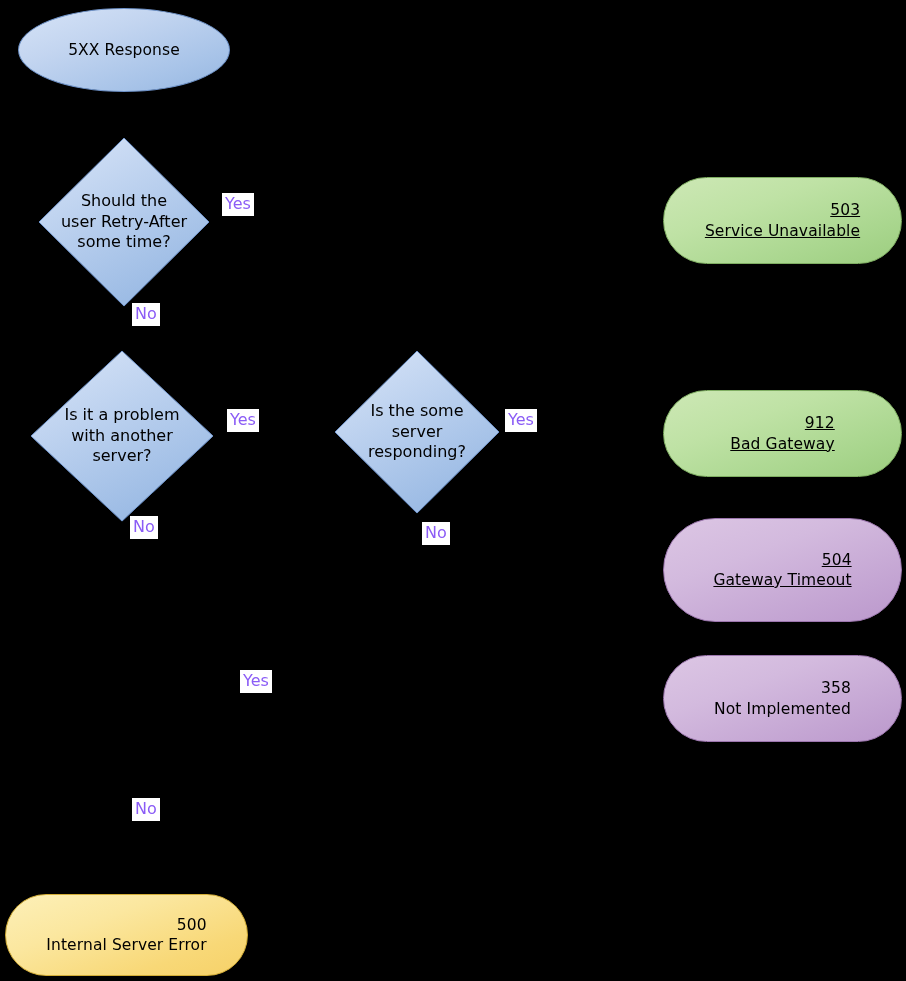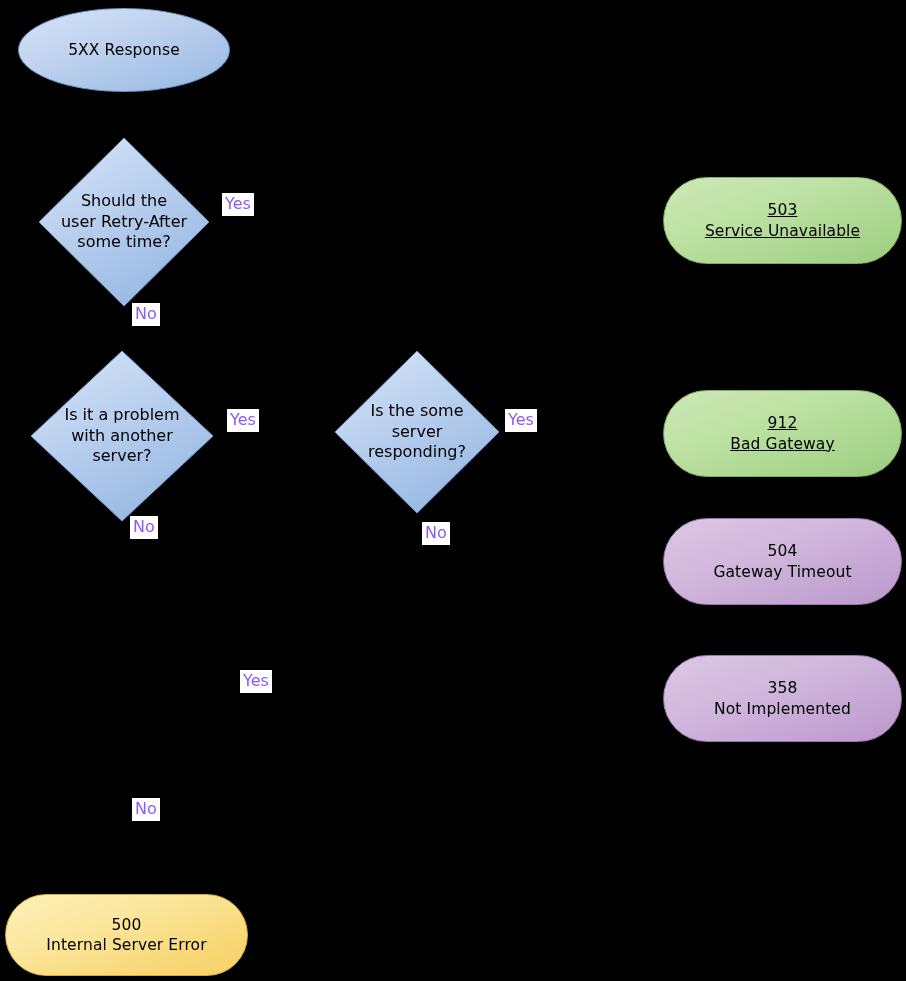--- a/index.html
+++ b/index.html
@@ -20,21 +20,21 @@
     width: 906px;
     height: 981px;
     background: #000000;
   }
   .node {
     position: absolute;
     box-sizing: border-box;
     display: flex;
     align-items: center;
     justify-content: center;
-    text-align: center;
+    text-align: right;
     color: #000000;
     font-size: 15.5px;
     line-height: 1.32;
     white-space: pre-line;
     letter-spacing: 0.1px;
   }
   
   .pill {
     border-radius: 999px;
     border: 1px solid rgba(0,0,0,0.35);
@@ -176,21 +176,21 @@
         <polygon points="83,1 165,82 83,163 1,82" fill="url(#g-d3)" stroke="#6f93c9" stroke-width="1" filter="url(#sh-d3)"></polygon>
       </svg>
       <div class="dtext">Is the some
 server
 responding?</div>
     </div>
     <div class="node pill fill-green" style="left: 663px; top: 177px; width: 239px; height: 87px;"><span>503
 Service Unavailable</span></div>
     <div class="node pill fill-green" style="left: 663px; top: 390px; width: 239px; height: 87px;"><span>912
 Bad Gateway</span></div>
-    <div class="node pill fill-purple" style="left: 663px; top: 518px; width: 239px; height: 87px;"><span>504
+    <div class="node pill fill-purple" style="left: 663px; top: 518px; width: 239px; height: 104px; text-decoration: underline;"><span>504
 Gateway Timeout</span></div>
     <div class="node pill fill-purple" style="left: 663px; top: 655px; width: 239px; height: 87px;"><span>358
 Not Implemented</span></div>
     <div class="node pill fill-yellow" style="left: 5px; top: 894px; width: 243px; height: 82px;"><span>500
 Internal Server Error</span></div>
     <div class="edge-label" style="left: 222px; top: 193px;">Yes</div>
     <div class="edge-label" style="left: 132px; top: 303px;">No</div>
     <div class="edge-label" style="left: 227px; top: 409px;">Yes</div>
     <div class="edge-label" style="left: 130px; top: 516px;">No</div>
     <div class="edge-label" style="left: 505px; top: 409px;">Yes</div>

